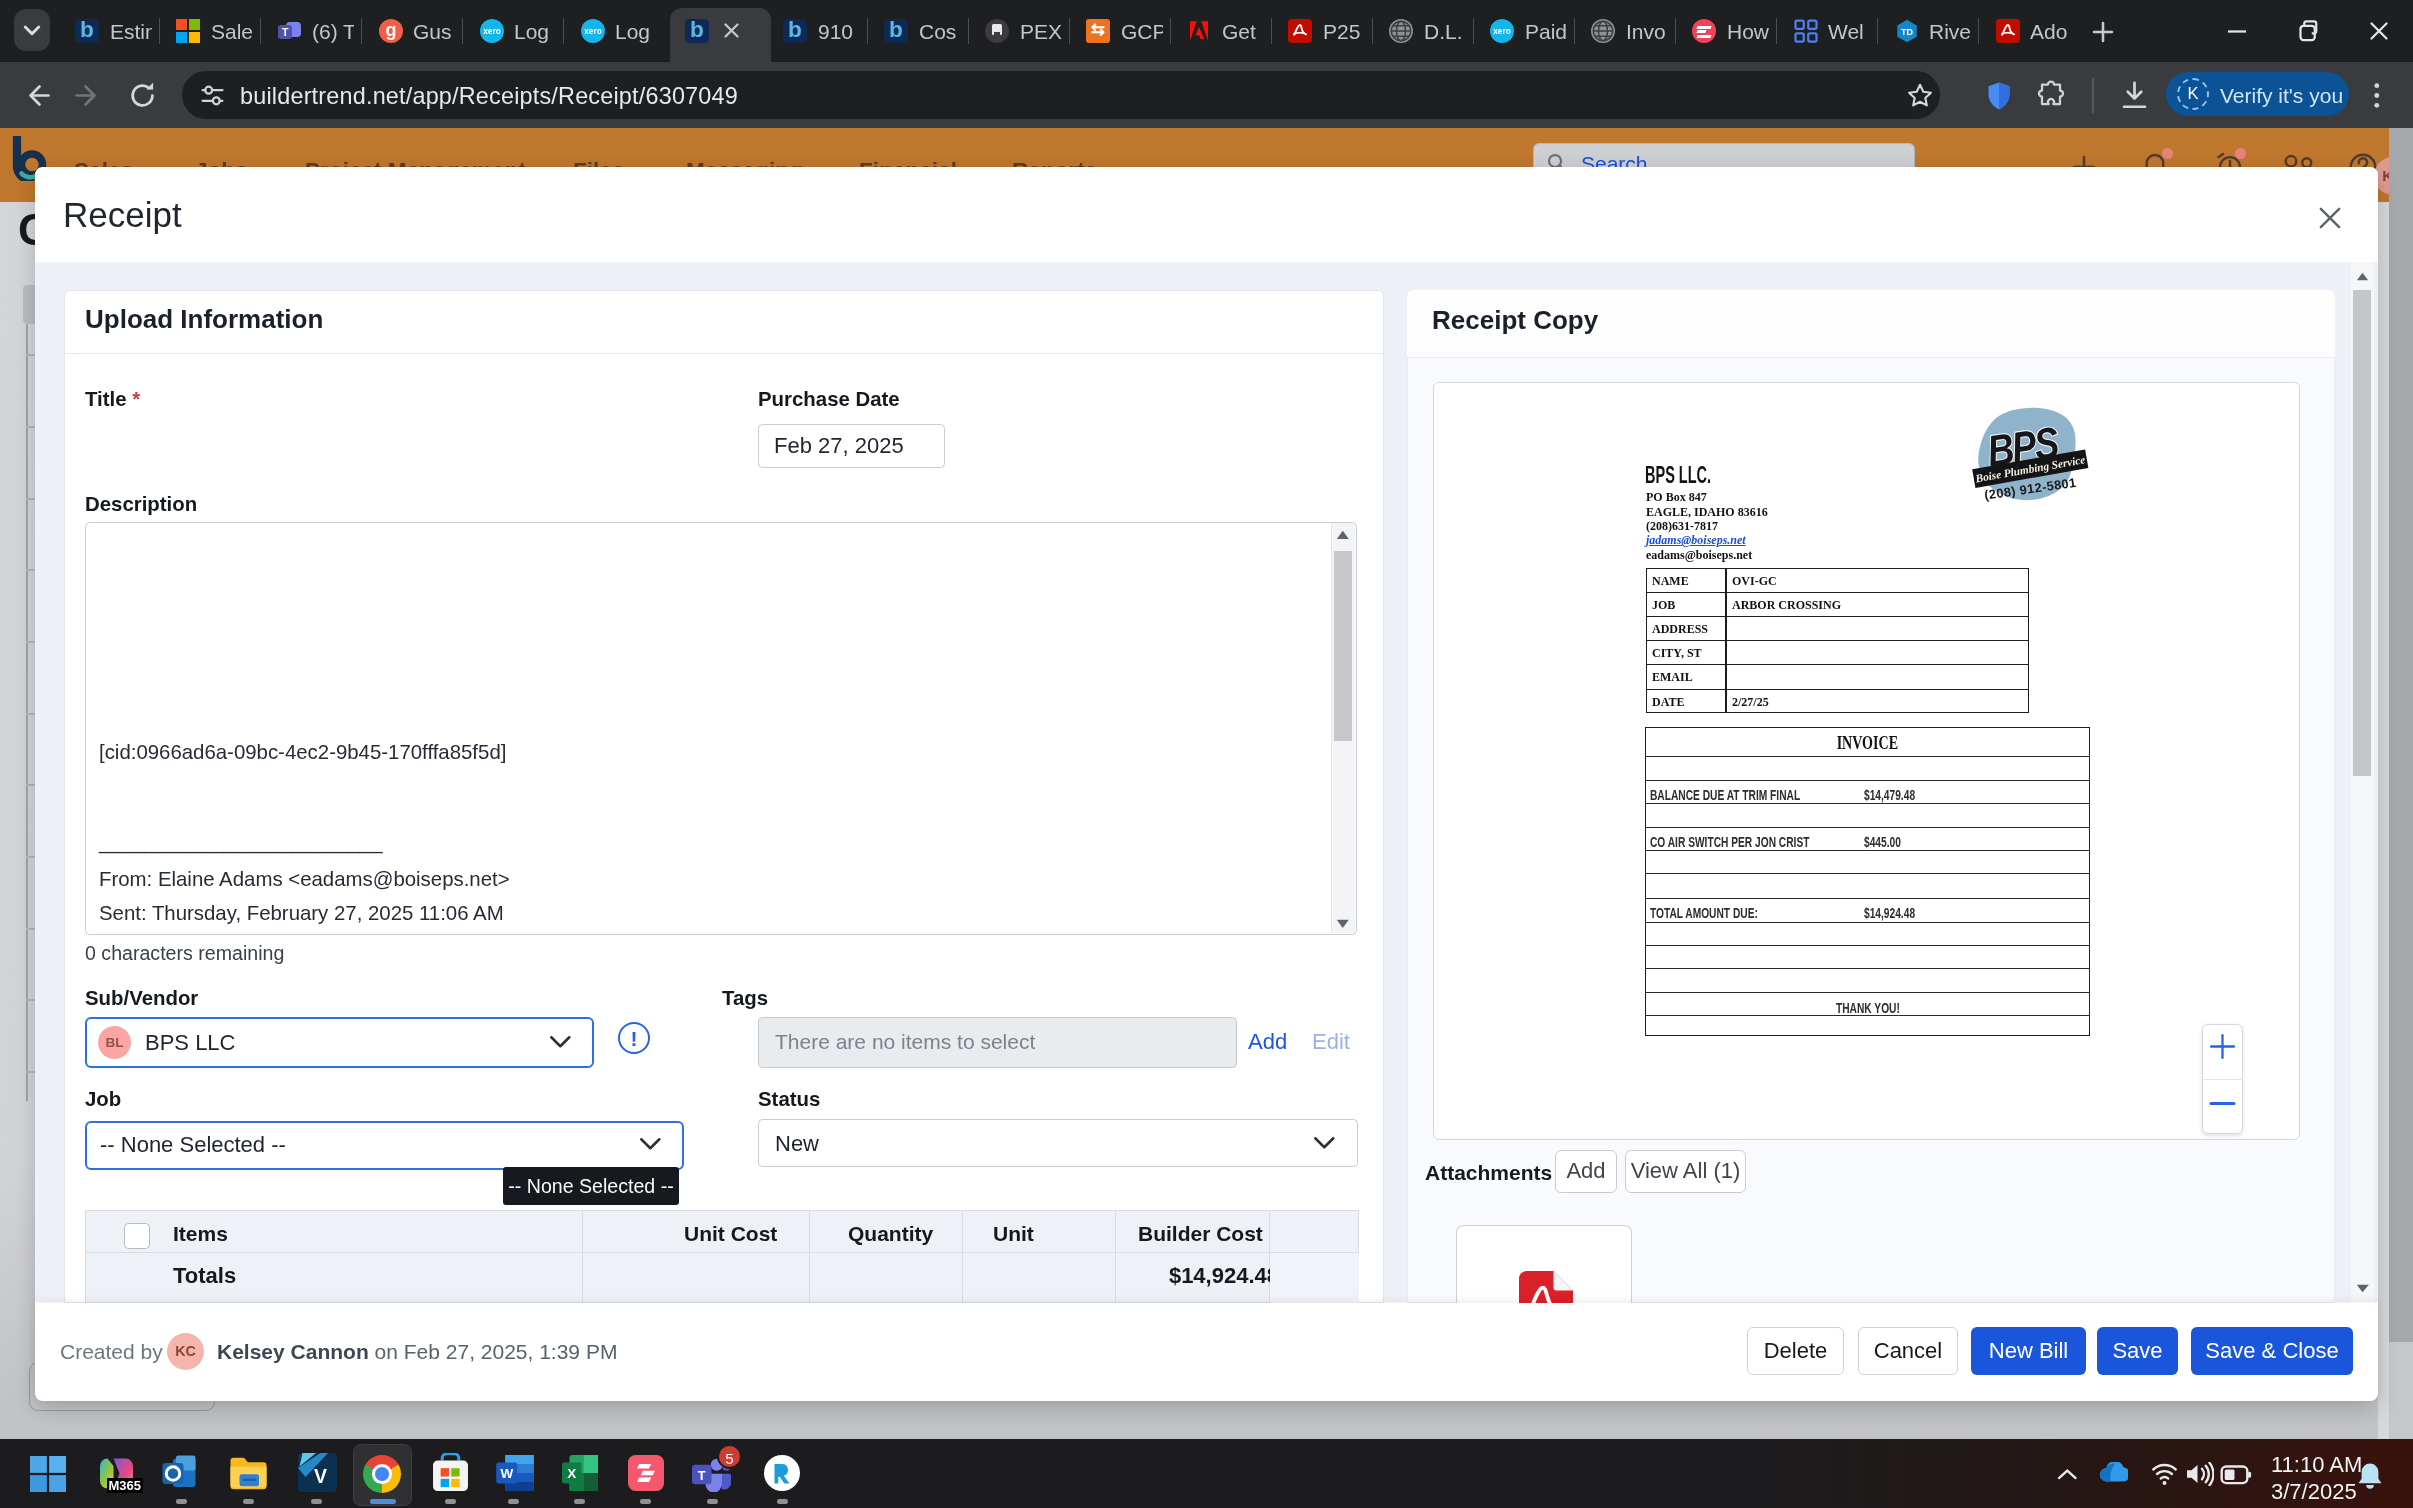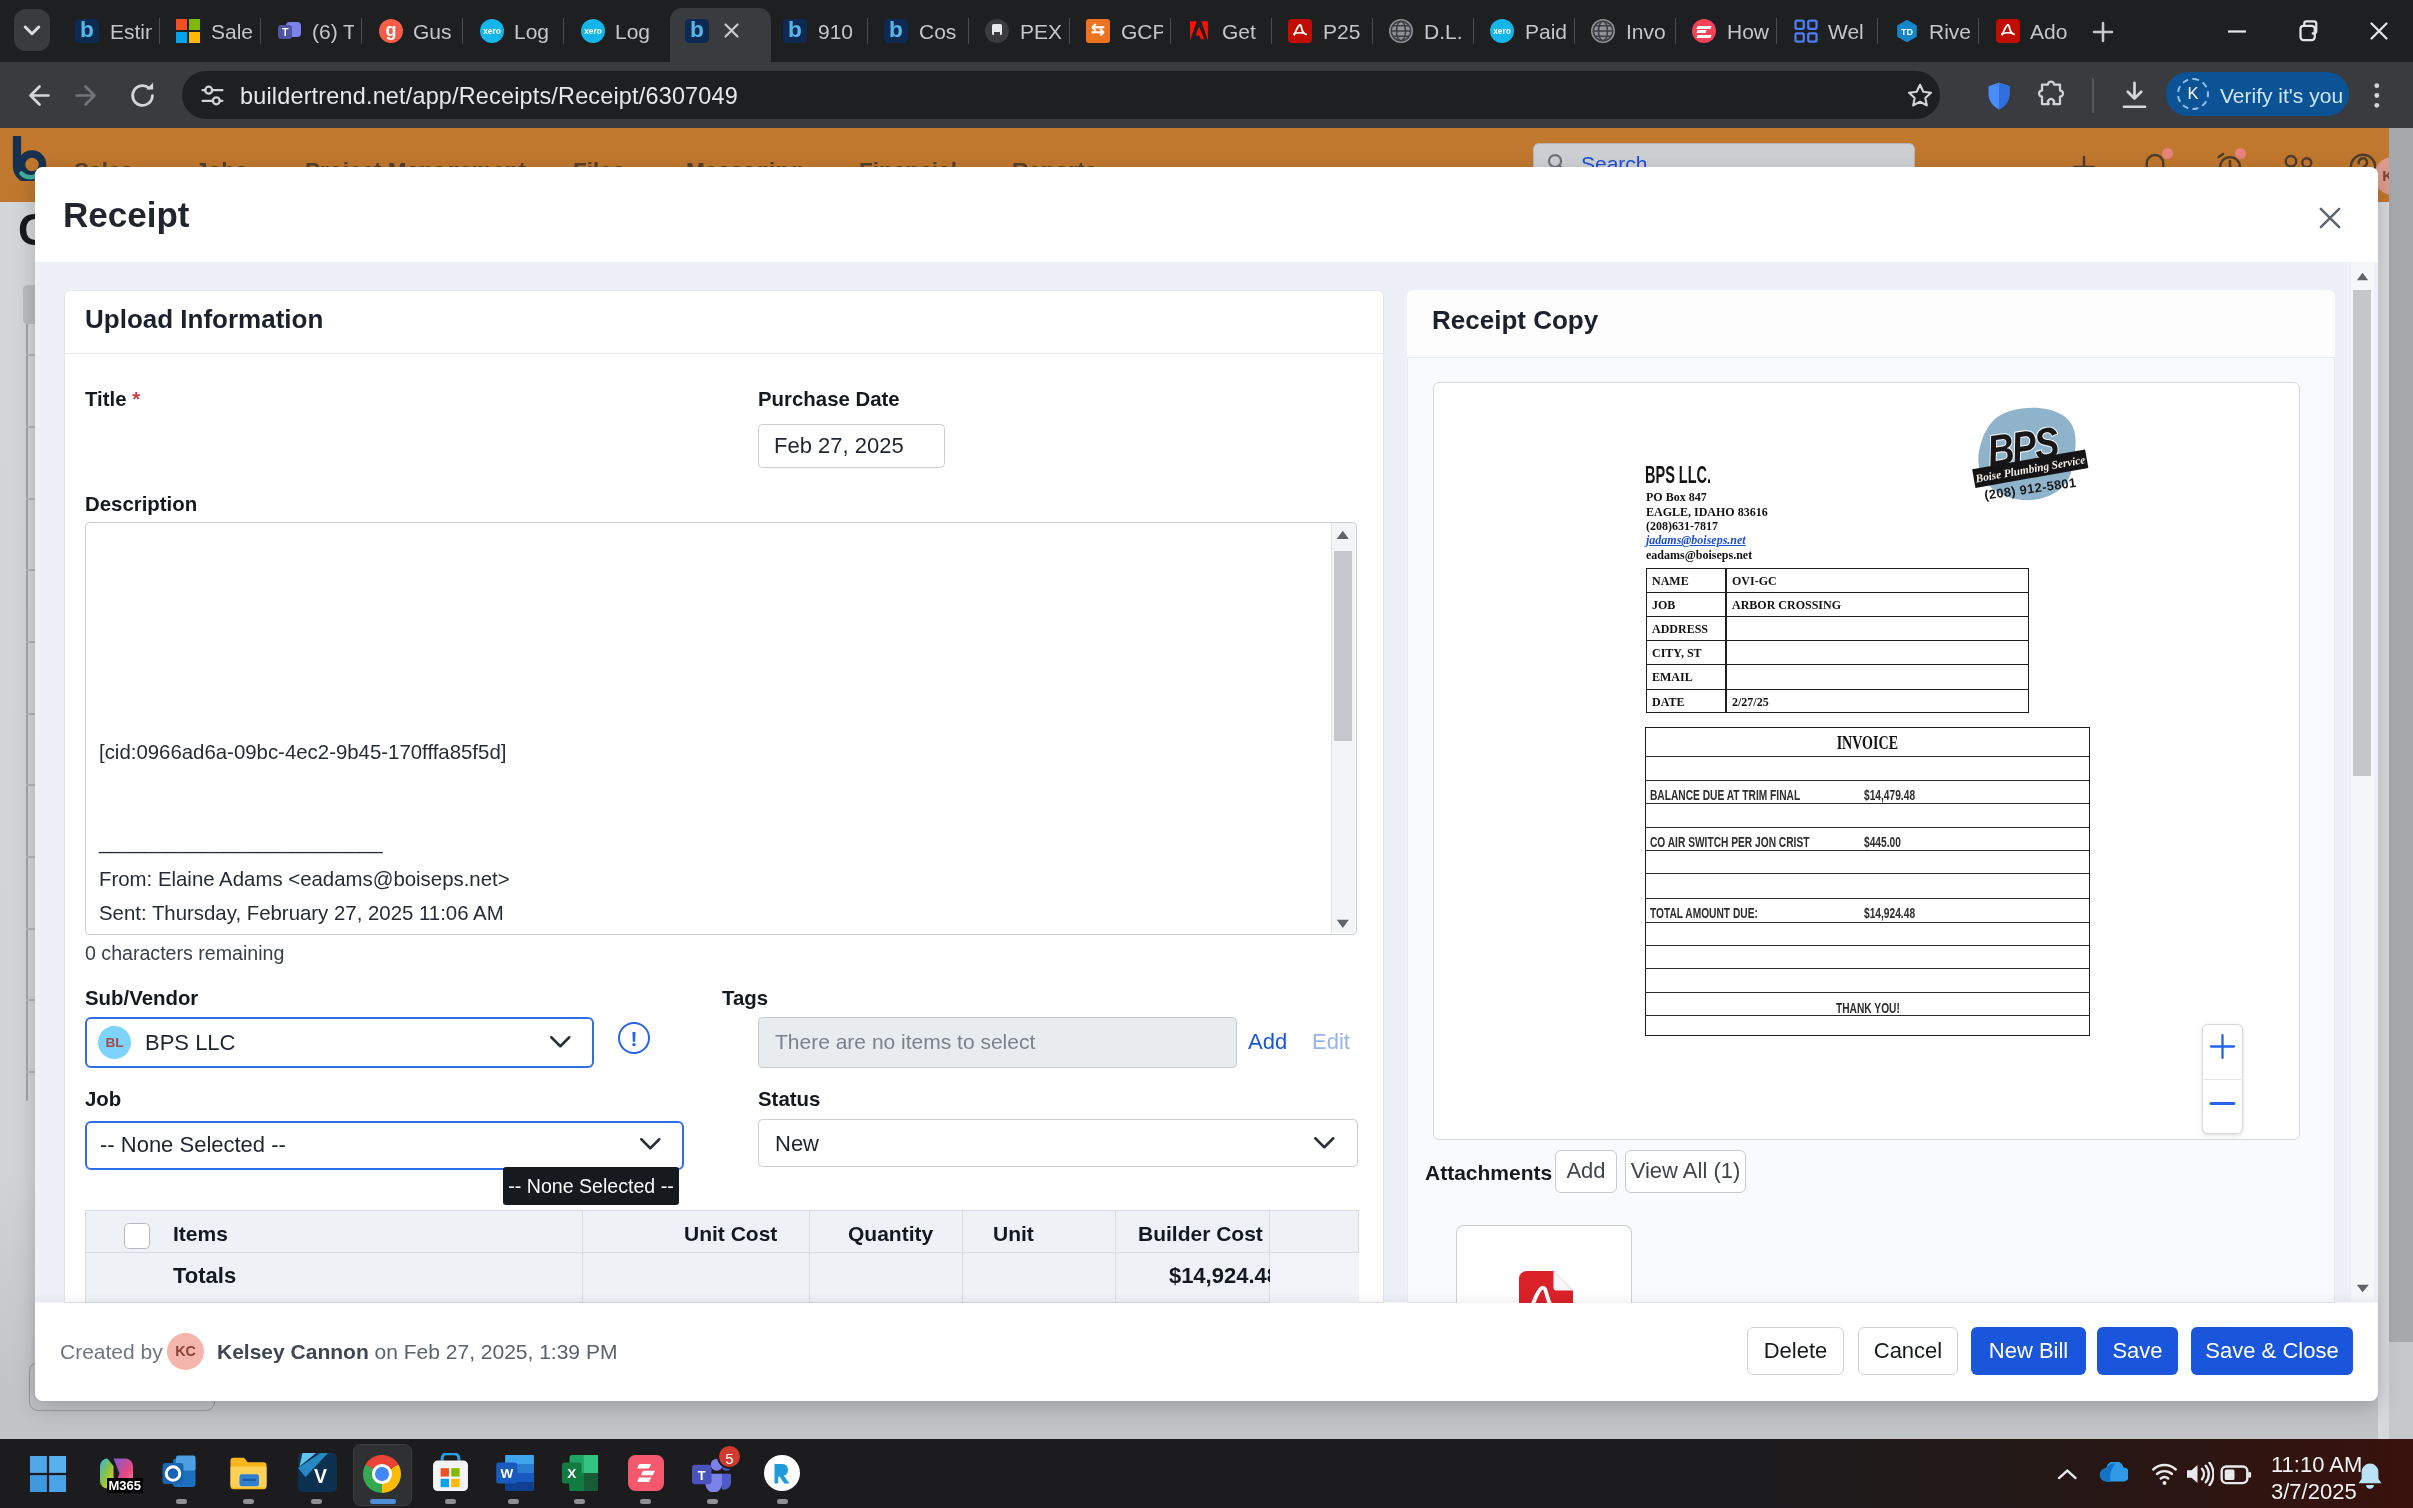--- a/index.html
+++ b/index.html
@@ -261,21 +261,21 @@
 <div class="abs" style="left:26.4px;top:784px;width:9px;height:1.5px;background:#b4b6b9;"></div>
 <div class="abs" style="left:26.4px;top:856px;width:9px;height:1.5px;background:#b4b6b9;"></div>
 <div class="abs" style="left:26.4px;top:928px;width:9px;height:1.5px;background:#b4b6b9;"></div>
 <div class="abs" style="left:26.4px;top:999px;width:9px;height:1.5px;background:#b4b6b9;"></div>
 <div class="abs" style="left:26.4px;top:1071px;width:9px;height:1.5px;background:#b4b6b9;"></div>
 <div class="abs" style="left:29px;top:1362px;width:186px;height:49px;background:#c2c3c6;border:1.5px solid #97999d;border-radius:9px;"></div>
 <div class="abs" style="left:2378px;top:202px;width:11.3px;height:1237px;background:#d7d8db;"></div>
 <div class="abs" style="left:2389px;top:128px;width:24px;height:1311px;background:#c5c7ca;"></div>
 <div class="abs" style="left:2389px;top:128px;width:24px;height:1214px;background:#a6a8ab;"></div>
   <div class="abs" style="left:35px;top:167px;width:2343px;height:1233px;background:#fff;border-radius:7.5px;box-shadow:0 7.5px 22.6px rgba(0,0,0,0.18);"></div>
-<div class="abs" style="left:63px;top:195px;font-size:35px;font-weight:700;color:#21262e;">Receipt</div>
+<div class="abs" style="left:63px;top:195px;font-size:35px;font-weight:400;color:#21262e;">Receipt</div>
 <svg class="abs" style="left:2317px;top:205px;" width="26" height="26" viewBox="0 0 34 34">
       <path d="M5 5l24 24M29 5L5 29" stroke="#5c6470" stroke-width="3.2" stroke-linecap="round"></path>
     </svg>
 <div class="abs" style="left:35px;top:262px;width:2343px;height:1040px;background:#edf0f6;"></div>
 <div class="abs" style="left:1407px;top:290px;width:928px;height:1013px;background:#f8fafd;border:0.8px solid #e8ebef;border-radius:6px 6px 0 0;"></div>
 <div class="abs" style="left:1407px;top:290px;width:928px;height:68px;background:#fdfdfe;border-bottom:0.8px solid #e7eaee;border-radius:6px 6px 0 0;"></div>
 <div class="abs" style="left:1432px;top:305px;font-size:26px;font-weight:700;color:#1b212c;">Receipt Copy</div>
 <div class="abs" style="left:1433px;top:382px;width:867px;height:758px;background:#fff;border:1.5px solid #d4d8dd;border-radius:6px;"></div>
 <div class="abs" style="left:1970px;top:404px;width:132px;height:106px;"><svg width="132" height="106" viewBox="0 0 175 140" style="overflow:hidden;">
         <path d="M35 18 C55 2 100 0 122 14 C148 30 140 62 134 90 C128 116 95 132 62 126 C25 119 6 92 12 62 C16 42 24 27 35 18z" fill="#8fb3cb"></path>
@@ -367,21 +367,21 @@
 <svg class="abs" style="left:1336px;top:530px;" width="13.6" height="9.8" viewBox="0 0 18 13">
       <path d="M9 1L17 12H1z" fill="#606469"></path>
     </svg>
 <div class="abs" style="left:1334px;top:551px;width:18px;height:190px;background:#c5c7ca;"></div>
 <svg class="abs" style="left:1336px;top:919px;" width="13.6" height="9.8" viewBox="0 0 18 13">
       <path d="M9 12L1 1h16z" fill="#606469"></path>
     </svg>
 <div class="abs" style="left:85px;top:942px;font-size:19.6px;color:#3a414c;">0 characters remaining</div>
 <div class="lbl" style="left:85px;top:987px;">Sub/Vendor</div>
 <div class="abs" style="left:85px;top:1017px;width:509px;height:51px;background:#fff;border:2.3px solid #2f6fe4;border-radius:6px;"></div>
-<div class="abs" style="left:98px;top:1026px;width:33px;height:33px;border-radius:50%;background:#7dd3fc;color:#9c4f44;font-size:13.6px;font-weight:700;text-align:center;line-height:33px;">BL</div>
+<div class="abs" style="left:98px;top:1026px;width:33px;height:33px;border-radius:50%;background:#fca5a5;color:#9c4f44;font-size:13.6px;font-weight:700;text-align:center;line-height:33px;">BL</div>
 <div class="abs" style="left:145px;top:1030px;font-size:22px;color:#1f2430;">BPS LLC</div>
 <svg class="abs" style="left:549px;top:1035px;" width="22.6" height="15" viewBox="0 0 30 20">
       <path d="M3 3l12 12L27 3" stroke="#2b2f36" stroke-width="3.4" fill="none" stroke-linecap="round" stroke-linejoin="round"></path>
     </svg>
 <div class="abs" style="left:618px;top:1022px;width:32px;height:32px;border-radius:50%;border:2.6px solid #2563eb;color:#2563eb;font-size:21px;font-weight:700;text-align:center;line-height:30px;">!</div>
 <div class="lbl" style="left:722px;top:987px;">Tags</div>
 <div class="abs" style="left:758px;top:1017px;width:479px;height:51px;background:#e9ecef;border:1.5px solid #c6c9ce;border-radius:4.5px;"></div>
 <div class="abs" style="left:775px;top:1030px;font-size:21px;color:#7b828c;">There are no items to select</div>
 <div class="abs" style="left:1248px;top:1029px;font-size:22px;color:#1a56db;">Add</div>
 <div class="abs" style="left:1312px;top:1029px;font-size:22px;color:#96b4e9;">Edit</div>

